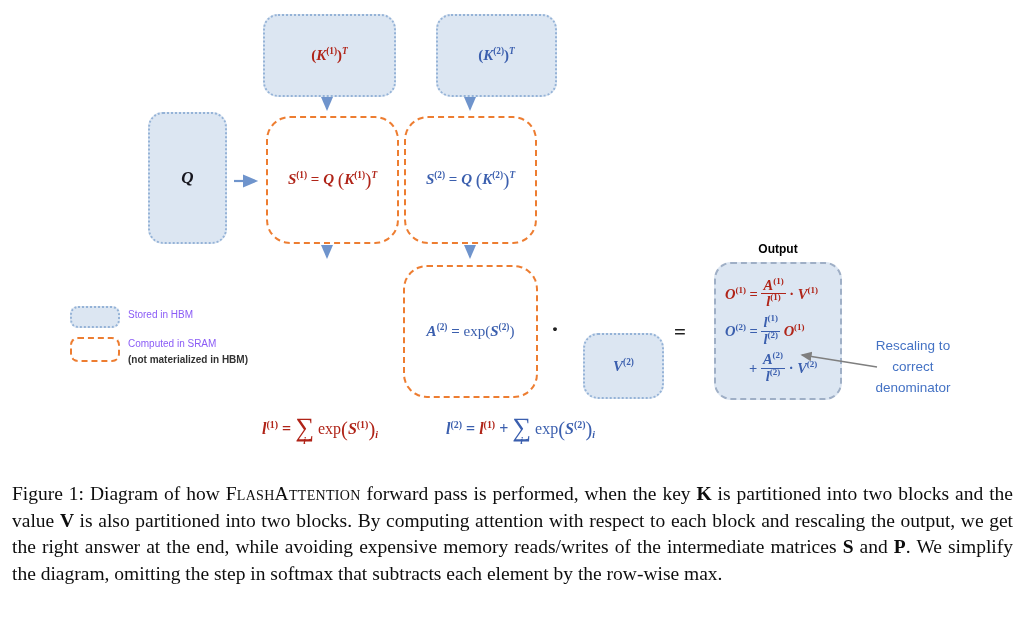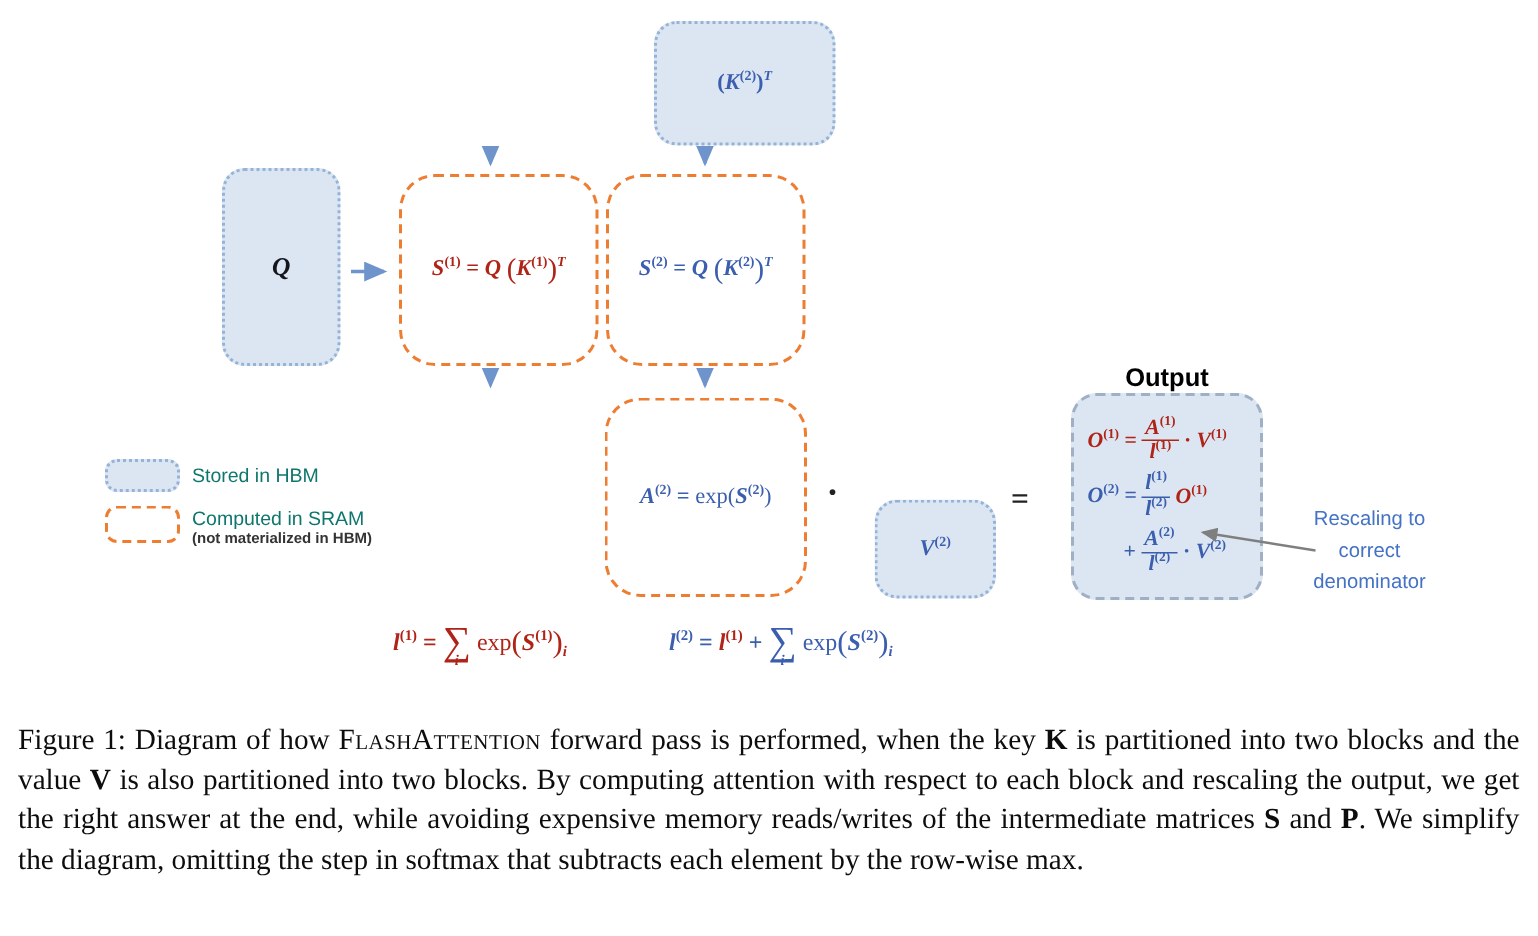--- a/index.html
+++ b/index.html
@@ -25,38 +25,41 @@
   .f16{font-size:16px;}
   .f17{font-size:17px;}
   .f14{font-size:14.5px;}
   .frac{display:inline-block;vertical-align:-0.55em;text-align:center;line-height:1.08;}
   .frac .fn{display:block;border-bottom:1.5px solid currentColor;padding:0 2px;}
   .frac .fd{display:block;padding:0 2px;}
   .sum{display:inline-block;text-align:center;vertical-align:-0.65em;line-height:0.78;}
   .sum .sig{display:block;font-size:1.65em;font-weight:normal;}
   .sum .idx{display:block;font-size:0.62em;}
   .output-title{position:absolute;left:714px;top:242px;width:128px;text-align:center;
-                font-weight:bold;font-size:17px;color:#000;}
-  .legend-label{position:absolute;font-size:13px;color:#0f766e;}
+                font-weight:bold;font-size:12px;color:#000;}
+  .legend-label{position:absolute;font-size:10px;color:#8b5cf6;}
   .legend-sub{position:absolute;font-size:10px;color:#333;font-weight:bold;}
   .rescale{position:absolute;left:860px;top:336px;width:106px;text-align:center;
            font-size:13.5px;line-height:1.55;color:#4472C4;}
   .op{position:absolute;font-family:"Liberation Serif",serif;font-weight:bold;color:#222;}
   .overlay{position:absolute;left:0;top:0;pointer-events:none;}
   .caption{position:absolute;left:12px;top:481px;width:1001px;
            font-family:"Liberation Serif","DejaVu Serif",serif;font-size:19.5px;
            line-height:26.5px;text-align:justify;color:#0d0d0d;}
   .caption .sc{font-variant:small-caps;letter-spacing:0.3px;}
 </style>
 </head>
 <body>
 
 <div class="page">
   <div class="stage">
 
+    <div class="box hbm" style="left:263px;top:14px;width:133px;height:83px;">
+      <span class="math red f15">(<i>K</i><sup>(1)</sup>)<sup><i>T</i></sup></span>
+    </div>
     <div class="box hbm" style="left:404px;top:14px;width:121px;height:83px;margin-left:32px;">
       <span class="math blue f15">(<i>K</i><sup>(2)</sup>)<sup><i>T</i></sup></span>
     </div>
 
     <div class="box hbm" style="left:148px;top:112px;width:79px;height:132px;">
       <span class="math dark f17"><i>Q</i></span>
     </div>
 
     <div class="box sram" style="left:266px;top:116px;width:133px;height:128px;">
       <span class="math red f15"><i>S</i><sup>(1)</sup> = <i>Q</i> <span class="big">(</span><i>K</i><sup>(1)</sup><span class="big">)</span><sup><i>T</i></sup></span>

